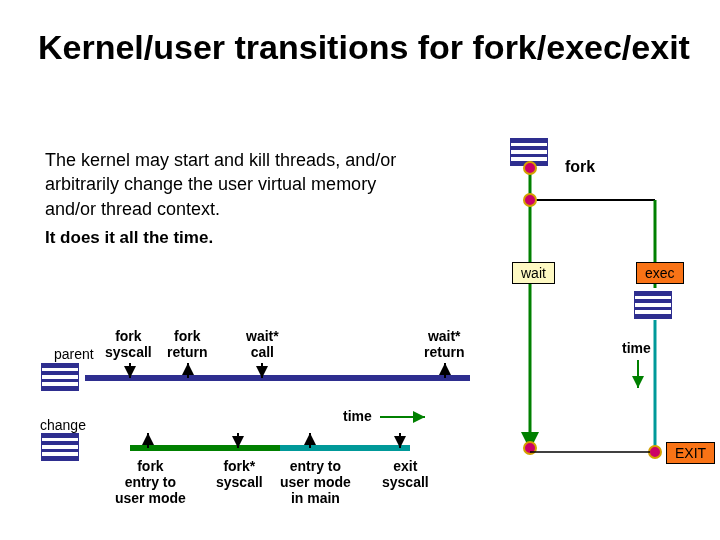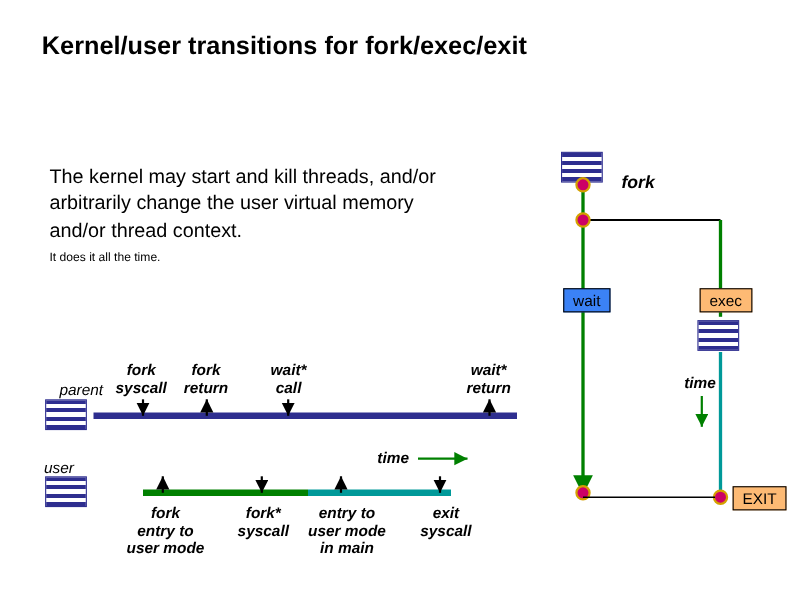--- a/index.html
+++ b/index.html
@@ -8,42 +8,42 @@
     height: 540px;
     background: #fff;
     font-family: Arial, Helvetica, sans-serif;
     position: relative;
     overflow: hidden;
   }
   .title {
     position: absolute;
     top: 28px;
     left: 38px;
-    font-size: 23px;
+    font-size: 34px;
     font-weight: bold;
     color: #000;
   }
   .desc {
     position: absolute;
     top: 148px;
     left: 45px;
     width: 360px;
     font-size: 18px;
     line-height: 1.35;
     color: #000;
   }
   .desc2 {
     position: absolute;
     top: 228px;
     left: 45px;
-    font-size: 11px;
-    font-weight: normal;
+    font-size: 17px;
+    font-weight: bold;
     color: #000;
   }
-  .label { position: absolute; font-size: 14px; text-align: center; line-height: 1.15; font-style: italic; }
+  .label { position: absolute; font-size: 14px; text-align: center; line-height: 1.15; }
   .bold { font-weight: bold; }
 
   
   .hatch {
     position: absolute;
     width: 38px;
     height: 28px;
     background:
       linear-gradient(to bottom,
         #2e2e8f 0 14%, #fff 14% 28%,
@@ -53,24 +53,24 @@
     border: 1px solid #2e2e8f;
   }
 
   svg.diagram { position: absolute; top: 0; left: 0; }
 
   .boxlabel {
     position: absolute;
     border: 1px solid #000;
     padding: 2px 8px;
     font-size: 14px;
-    background: #fdba74;
+    background: #f97316;
     text-align: center;
   }
-  .boxlabel.wait { background: #3b82f6; }
+  .boxlabel.wait { background: #fef9c3; }
 </style>
 </head>
 <body>
 
 <div class="title">Kernel/user transitions for fork/exec/exit</div>
 <div class="desc">The kernel may start and kill threads, and/or arbitrarily change the user virtual memory and/or thread context.</div>
 <div class="desc2">It does it all the time.</div>
 
 <div class="hatch" style="top:363px; left:41px;"></div>
 <div class="hatch" style="top:433px; left:41px;"></div>
@@ -114,21 +114,21 @@
 
   <circle cx="530" cy="168" r="6" fill="#cc0066" stroke="#d4a000" stroke-width="2"></circle>
   <circle cx="530" cy="200" r="6" fill="#cc0066" stroke="#d4a000" stroke-width="2"></circle>
   <circle cx="530" cy="448" r="6" fill="#cc0066" stroke="#d4a000" stroke-width="2"></circle>
   <circle cx="655" cy="452" r="6" fill="#cc0066" stroke="#d4a000" stroke-width="2"></circle>
 
   <line x1="530" y1="452" x2="650" y2="452" stroke="#000" stroke-width="1.5"></line>
 </svg>
 
 <div class="label" style="top:346px; left:36px;padding-left:18px;">parent</div>
-<div class="label" style="top:417px; left:40px;">user</div>
+<div class="label" style="top:417px; left:40px;">change</div>
 
 <div class="label bold" style="top:328px; left:105px; white-space:pre;">fork
 syscall</div>
 <div class="label bold" style="top:328px; left:167px; white-space:pre;">fork
 return</div>
 <div class="label bold" style="top:328px; left:246px; white-space:pre;">wait*
 call</div>
 <div class="label bold" style="top:328px; left:424px; white-space:pre;">wait*
 return</div>
 

